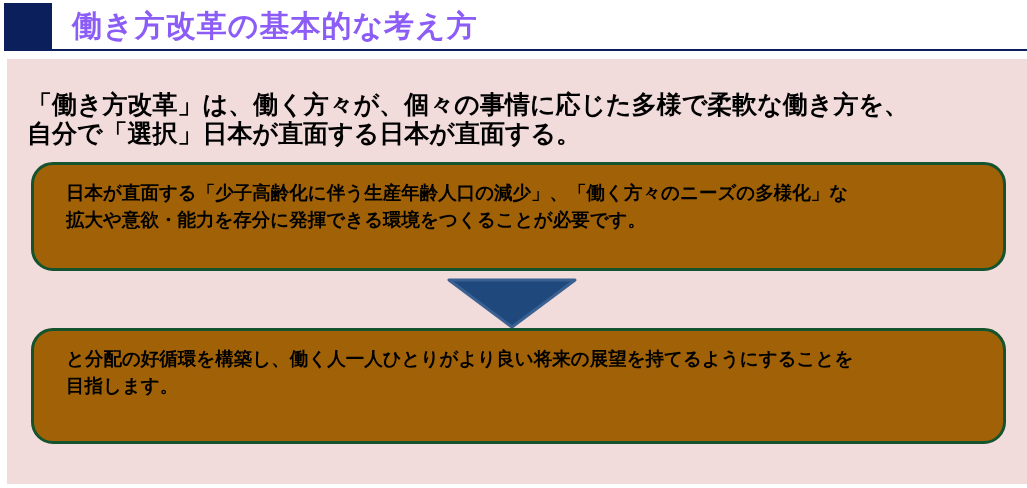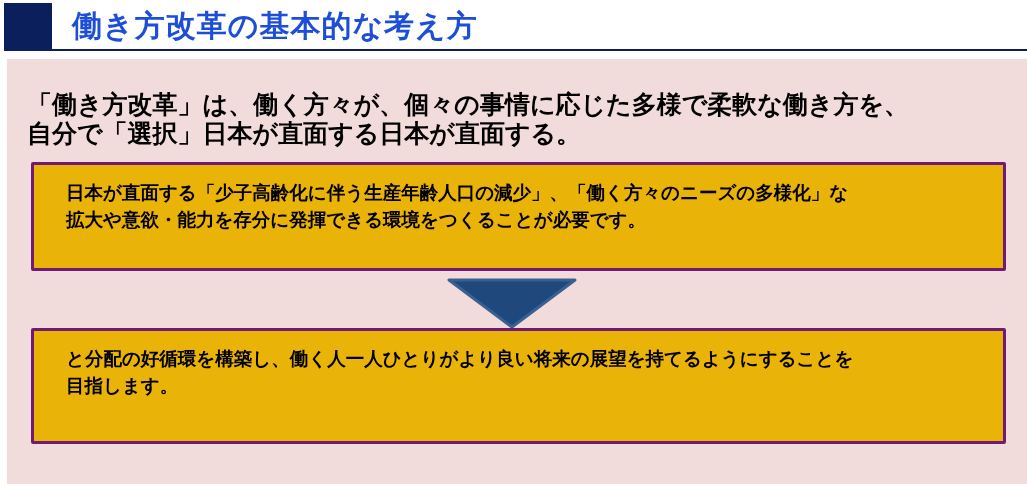--- a/index.html
+++ b/index.html
@@ -4,37 +4,37 @@
 <style>
   html, body { margin:0; padding:0; }
   body {
     width:1027px; height:488px; background:#ffffff; position:relative; overflow:hidden;
     font-family: "DejaVu Sans", "Liberation Sans", sans-serif;
   }
   .header-block {
     position:absolute; left:4px; top:3px; width:48px; height:47px; background:#0a1f5c;
   }
   .header-title {
-    position:absolute; left:72px; top:6px; font-size:30px; font-weight:bold; color:#1d4ed8;
+    position:absolute; left:72px; top:6px; font-size:30px; font-weight:bold; color:#8b5cf6;
     letter-spacing:1px; line-height:40px; white-space:nowrap;
   }
   .header-line {
     position:absolute; left:4px; top:49px; width:1023px; height:2px; background:#0a1f5c;
   }
   .panel {
     position:absolute; left:7px; top:59px; width:1020px; height:425px; background:#f2dcdb;
   }
   .lead {
     position:absolute; left:27px; top:90px; width:990px; font-size:25px; font-weight:bold;
     line-height:29px; color:#000; white-space:nowrap;
   }
   .lead .red { color:#000000; }
   .box {
-    position:absolute; left:31px; width:975px; background:#eab308; border:3px solid #701a75;
-    border-radius:2px; box-sizing:border-box;
+    position:absolute; left:31px; width:975px; background:#a16207; border:3px solid #14532d;
+    border-radius:22px; box-sizing:border-box;
   }
   .box1 { top:162px; height:109px; }
   .box2 { top:328px; height:116px; }
   .box-text {
     position:absolute; left:32px; top:14px; width:930px; font-size:18.5px; font-weight:bold;
     line-height:27px; color:#000;
   }
   .box1 .box-text { top:14px; }
   .box2 .box-text { top:14px; }
   .arrow {

